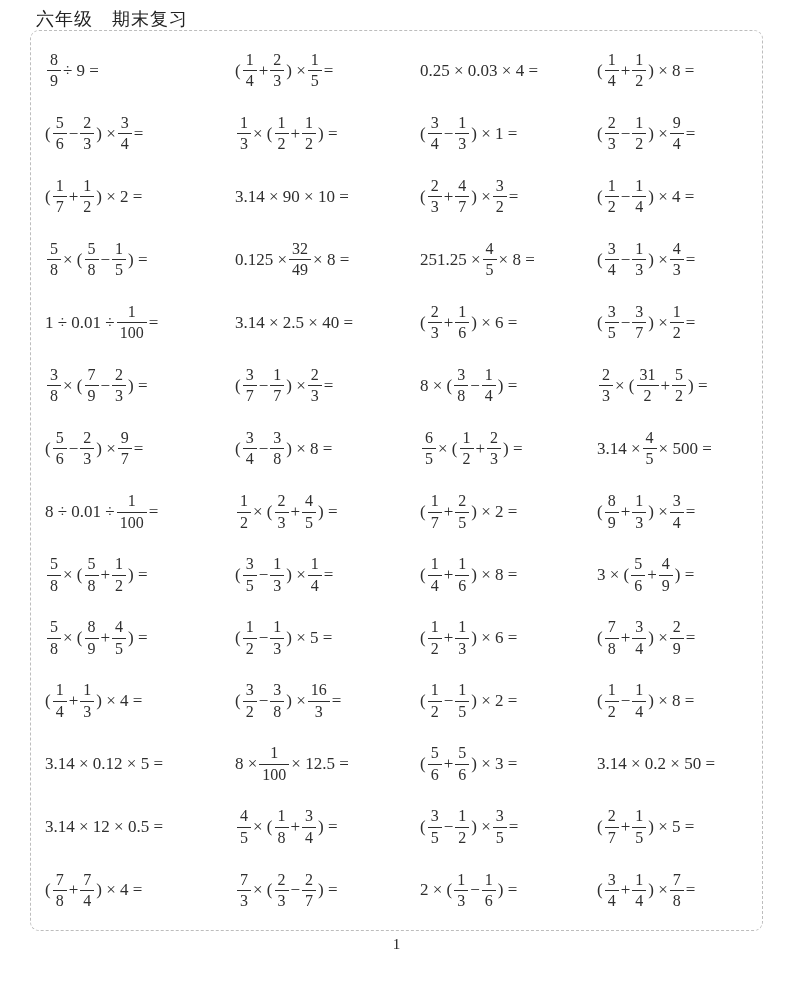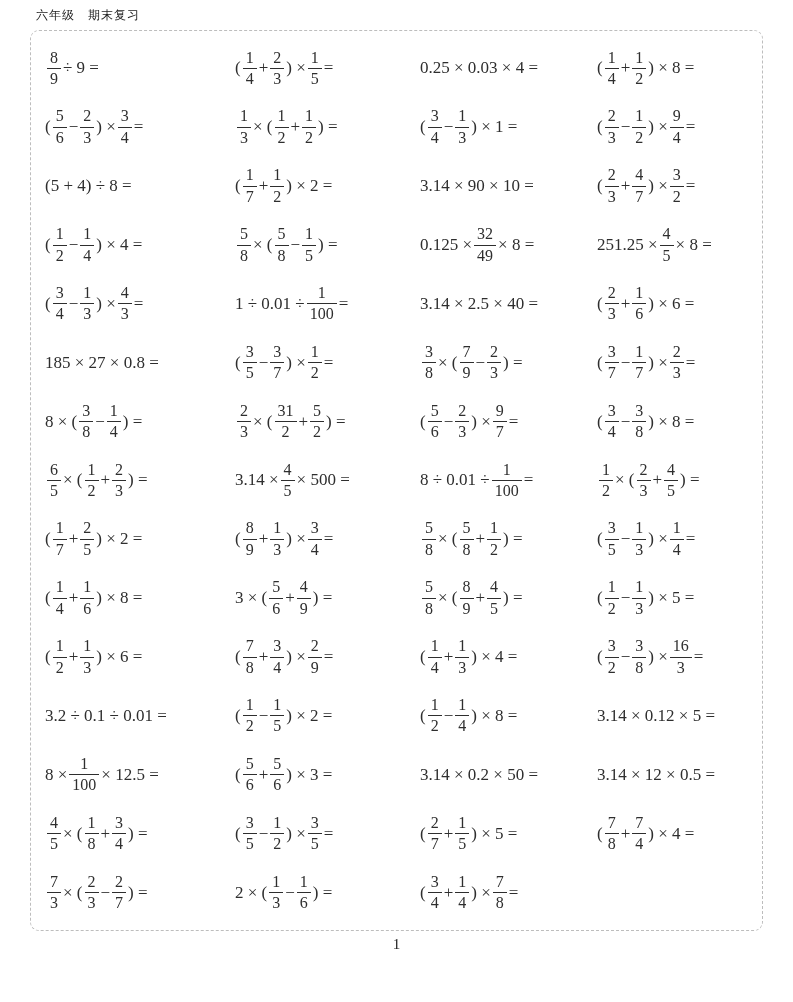--- a/index.html
+++ b/index.html
@@ -6,21 +6,21 @@
   html, body {
     width: 793px; height: 1002px;
     background: #ffffff;
     font-family: "Liberation Serif", "DejaVu Serif", serif;
     color: #2e2e2e;
     overflow: hidden;
   }
   .page { position: relative; width: 793px; height: 1002px; }
   .title {
     position: absolute; left: 36px; top: 7px;
-    font-size: 12px; letter-spacing: 1px; color: #222;
+    font-size: 18px; letter-spacing: 1px; color: #222;
     font-family: "Liberation Serif", "DejaVu Serif", serif;
   }
   .sheet {
     position: absolute; left: 30px; top: 30px;
     width: 733px; height: 901px;
     border: 1px dashed #bdbdbd;
     border-radius: 9px;
     padding: 8px 4px 8px 14px;
   }
   .grid {
@@ -110,21 +110,20 @@
         <div class="problem">(<span class="frac">
             <span class="num">2</span>
             <span class="den">3</span>
           </span> − <span class="frac">
             <span class="num">1</span>
             <span class="den">2</span>
           </span>) × <span class="frac">
             <span class="num">9</span>
             <span class="den">4</span>
           </span> =</div>
-        <div class="problem">(5 + 4) ÷ 8 =</div>
         <div class="problem">(<span class="frac">
             <span class="num">1</span>
             <span class="den">7</span>
           </span> + <span class="frac">
             <span class="num">1</span>
             <span class="den">2</span>
           </span>) × 2 =</div>
         <div class="problem">3.14 × 90 × 10 =</div>
         <div class="problem">(<span class="frac">
             <span class="num">2</span>
@@ -176,21 +175,20 @@
             <span class="den">100</span>
           </span> =</div>
         <div class="problem">3.14 × 2.5 × 40 =</div>
         <div class="problem">(<span class="frac">
             <span class="num">2</span>
             <span class="den">3</span>
           </span> + <span class="frac">
             <span class="num">1</span>
             <span class="den">6</span>
           </span>) × 6 =</div>
-        <div class="problem">185 × 27 × 0.8 =</div>
         <div class="problem">(<span class="frac">
             <span class="num">3</span>
             <span class="den">5</span>
           </span> − <span class="frac">
             <span class="num">3</span>
             <span class="den">7</span>
           </span>) × <span class="frac">
             <span class="num">1</span>
             <span class="den">2</span>
           </span> =</div>
@@ -371,21 +369,20 @@
         <div class="problem">(<span class="frac">
             <span class="num">3</span>
             <span class="den">2</span>
           </span> − <span class="frac">
             <span class="num">3</span>
             <span class="den">8</span>
           </span>) × <span class="frac">
             <span class="num">16</span>
             <span class="den">3</span>
           </span> =</div>
-        <div class="problem">3.2 ÷ 0.1 ÷ 0.01 =</div>
         <div class="problem">(<span class="frac">
             <span class="num">1</span>
             <span class="den">2</span>
           </span> − <span class="frac">
             <span class="num">1</span>
             <span class="den">5</span>
           </span>) × 2 =</div>
         <div class="problem">(<span class="frac">
             <span class="num">1</span>
             <span class="den">2</span>

